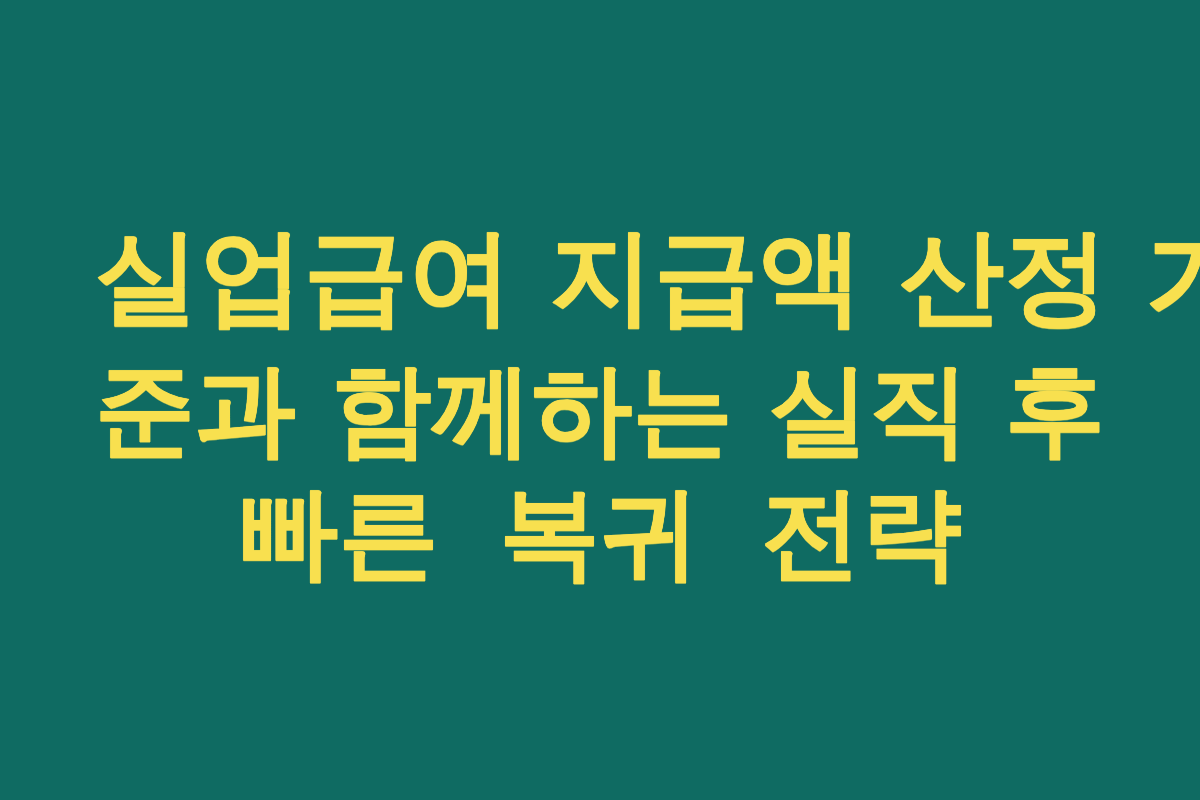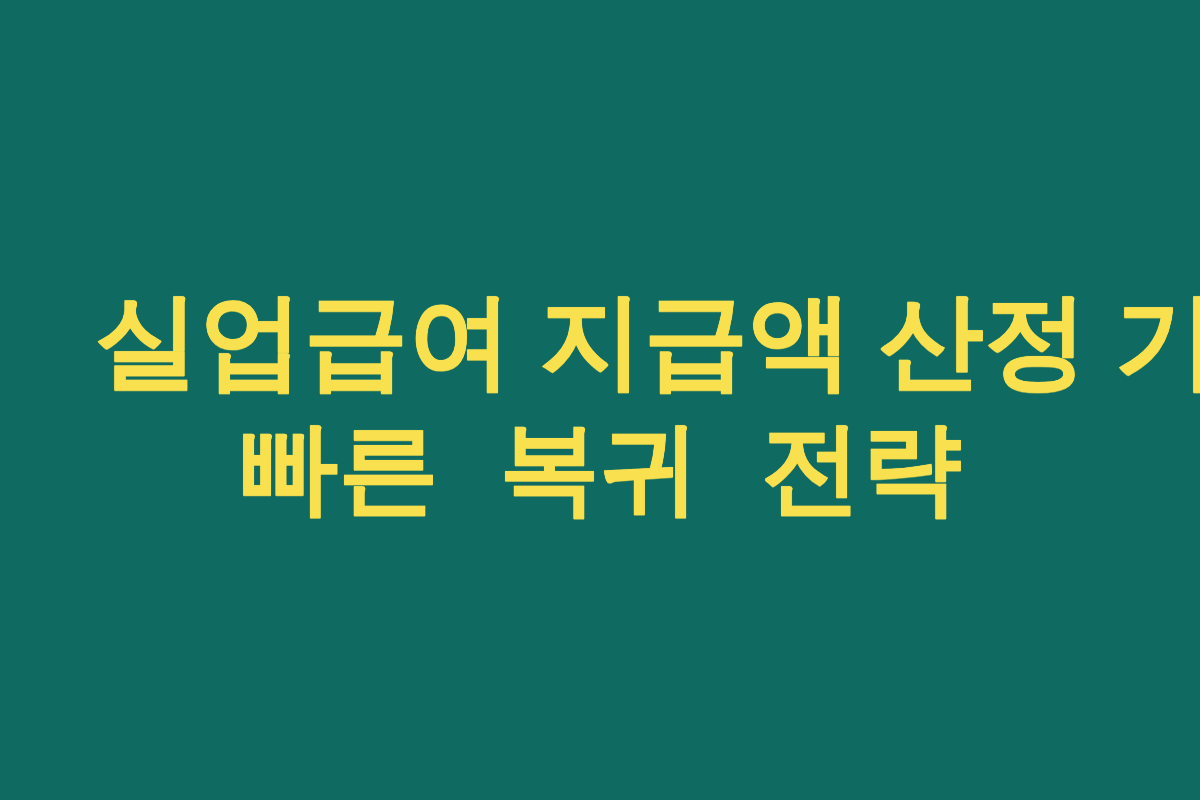--- a/index.html
+++ b/index.html
@@ -59,19 +59,20 @@
     font-family: Liberation Mono, monospace;
   }
 </style>
 </head>
 <body>
 
 <div id="thumbnail-canvas" style="background-color: rgb(15, 107, 98);">
 
   <div id="headline-block" style="text-align: center;">
 
-    <span class="headline-line line-1" style="color: rgb(248, 224, 79); font-family: Liberation Serif, serif; -webkit-text-stroke: 0.6px rgb(248, 224, 79);">실업급여 지급액 산정 기</span>
+    <span class="headline-line line-1" style="color: rgb(248, 224, 79); -webkit-text-stroke: 0.6px rgb(248, 224, 79);">실업급여 지급액 산정 기</span>
 
+    <span class="headline-line line-2" style="color: rgb(248, 224, 79); -webkit-text-stroke: 0.6px rgb(248, 224, 79);">준과 함께하는 실직 후</span>
 
     <span class="headline-line line-3" style="color: rgb(248, 224, 79); -webkit-text-stroke: 0.6px rgb(248, 224, 79);">빠른 복귀 전략</span>
 
   </div>
 </div>
 
 </body></html>

